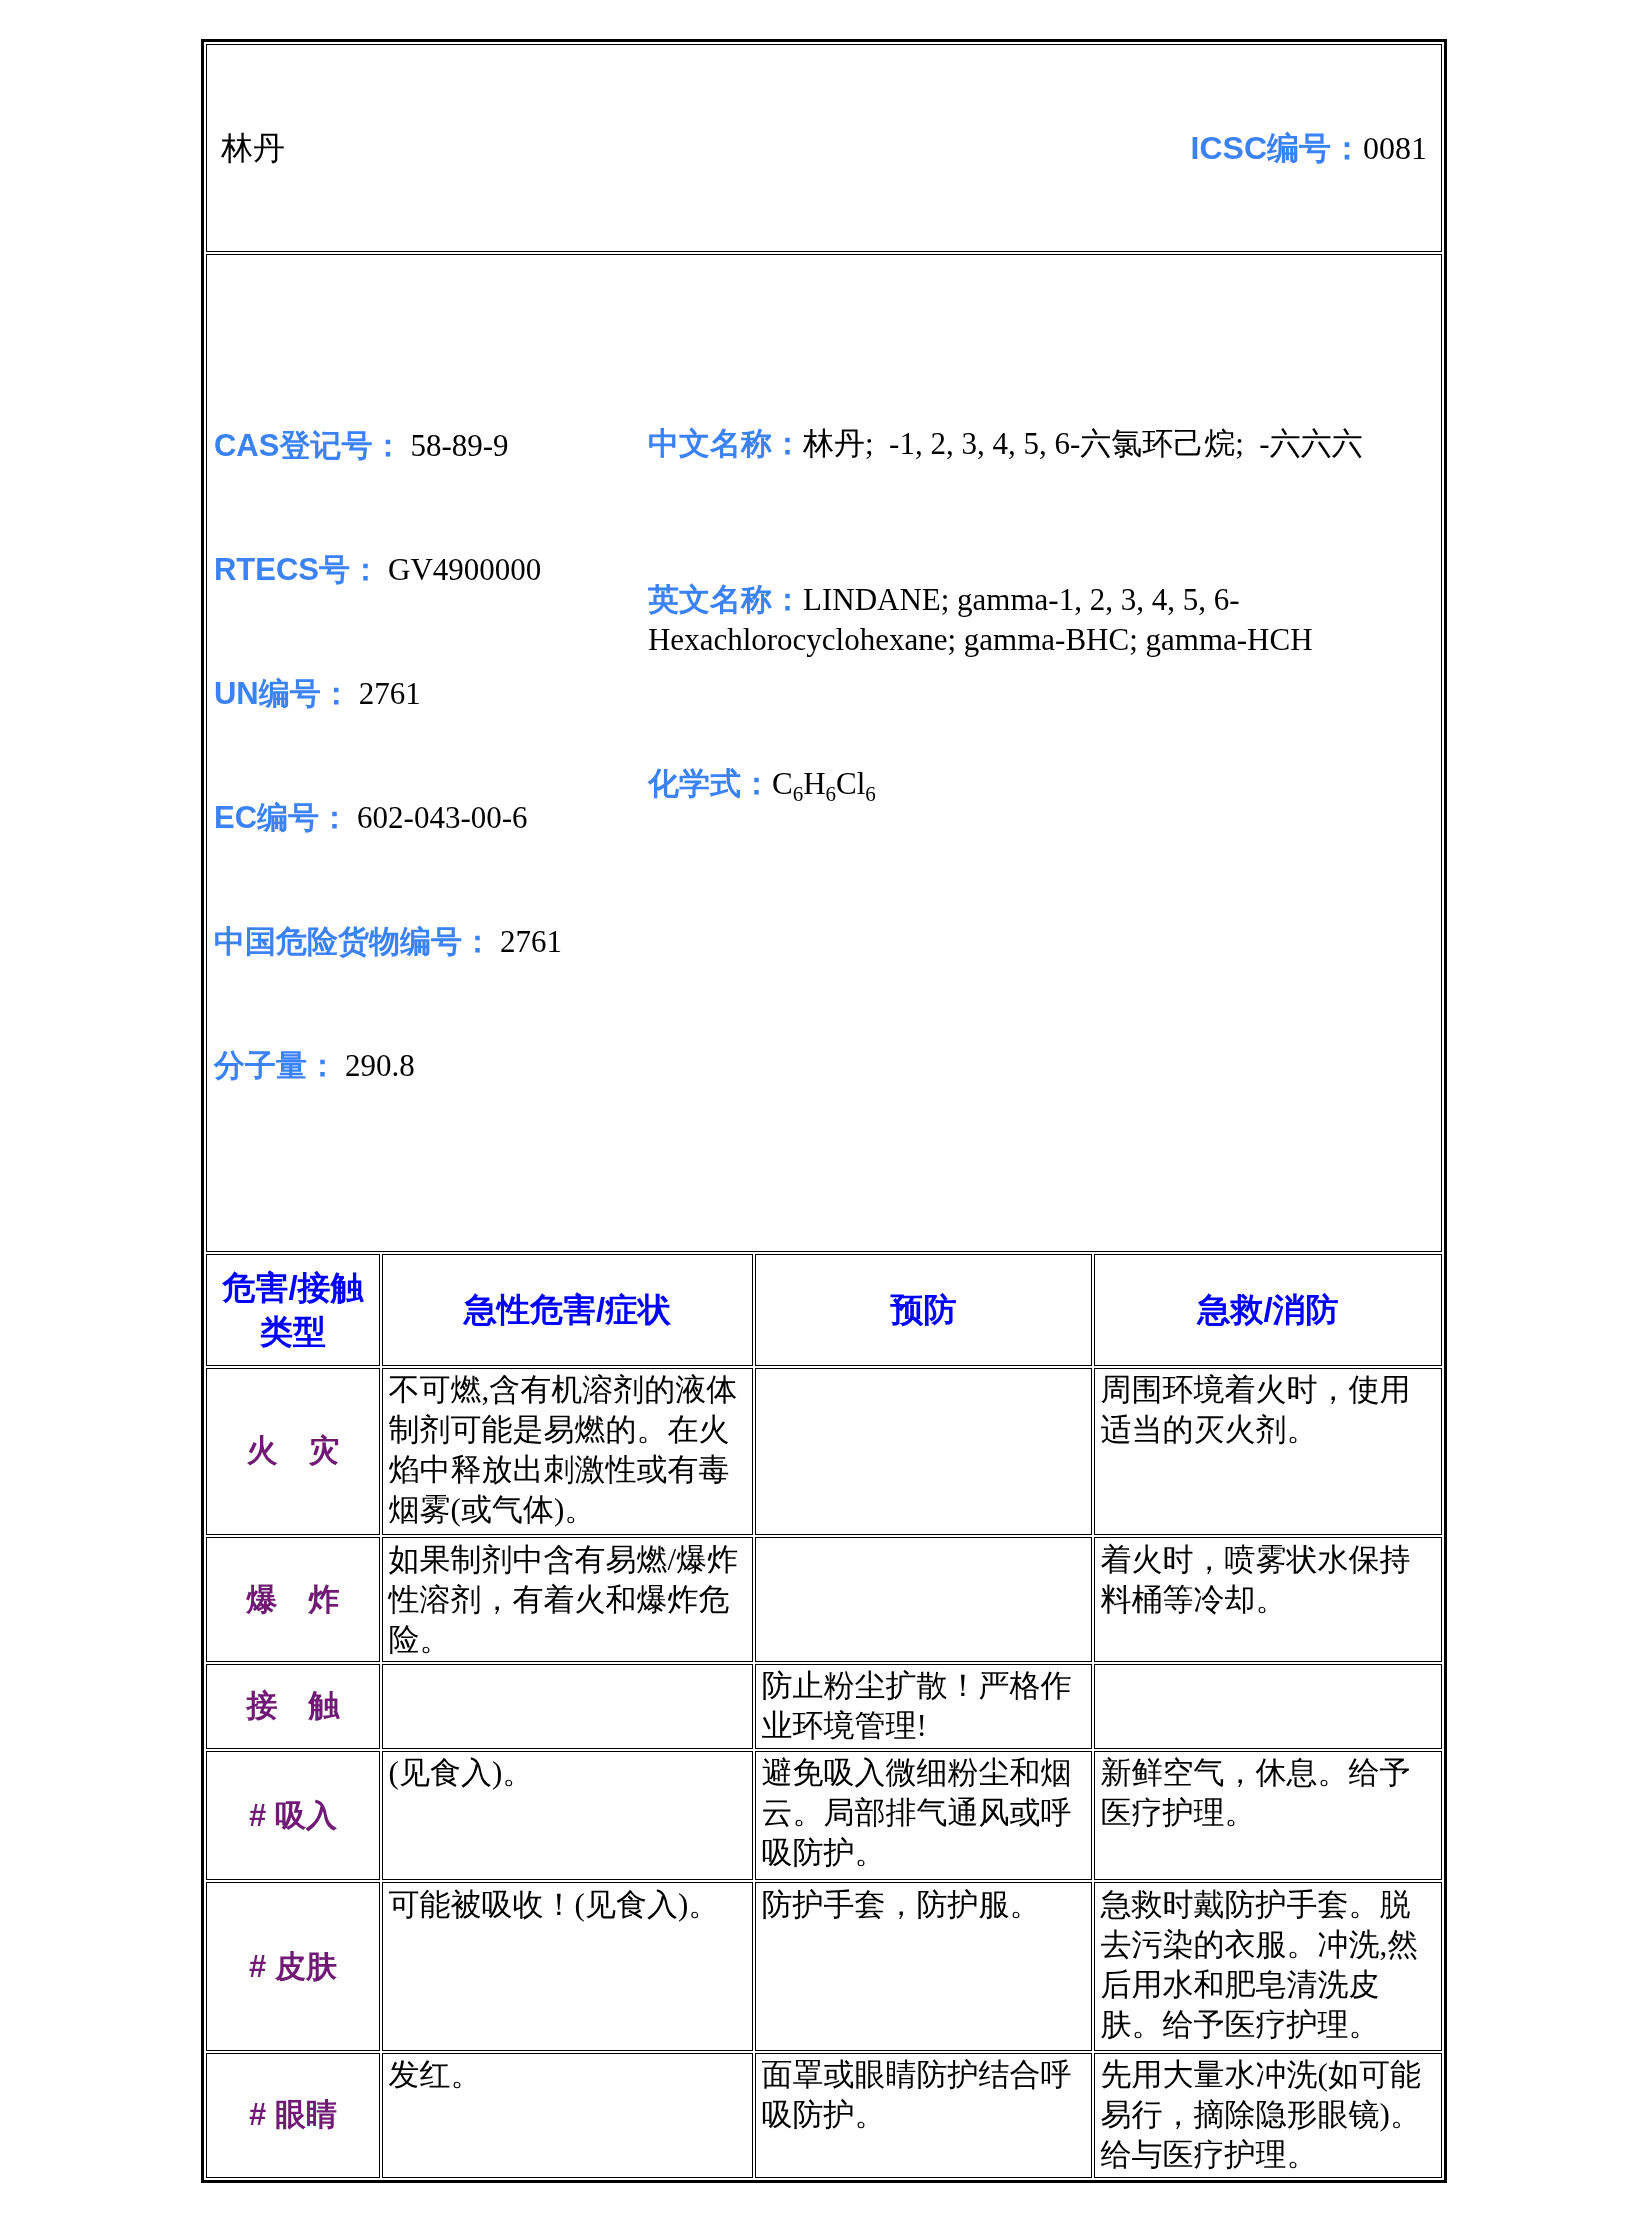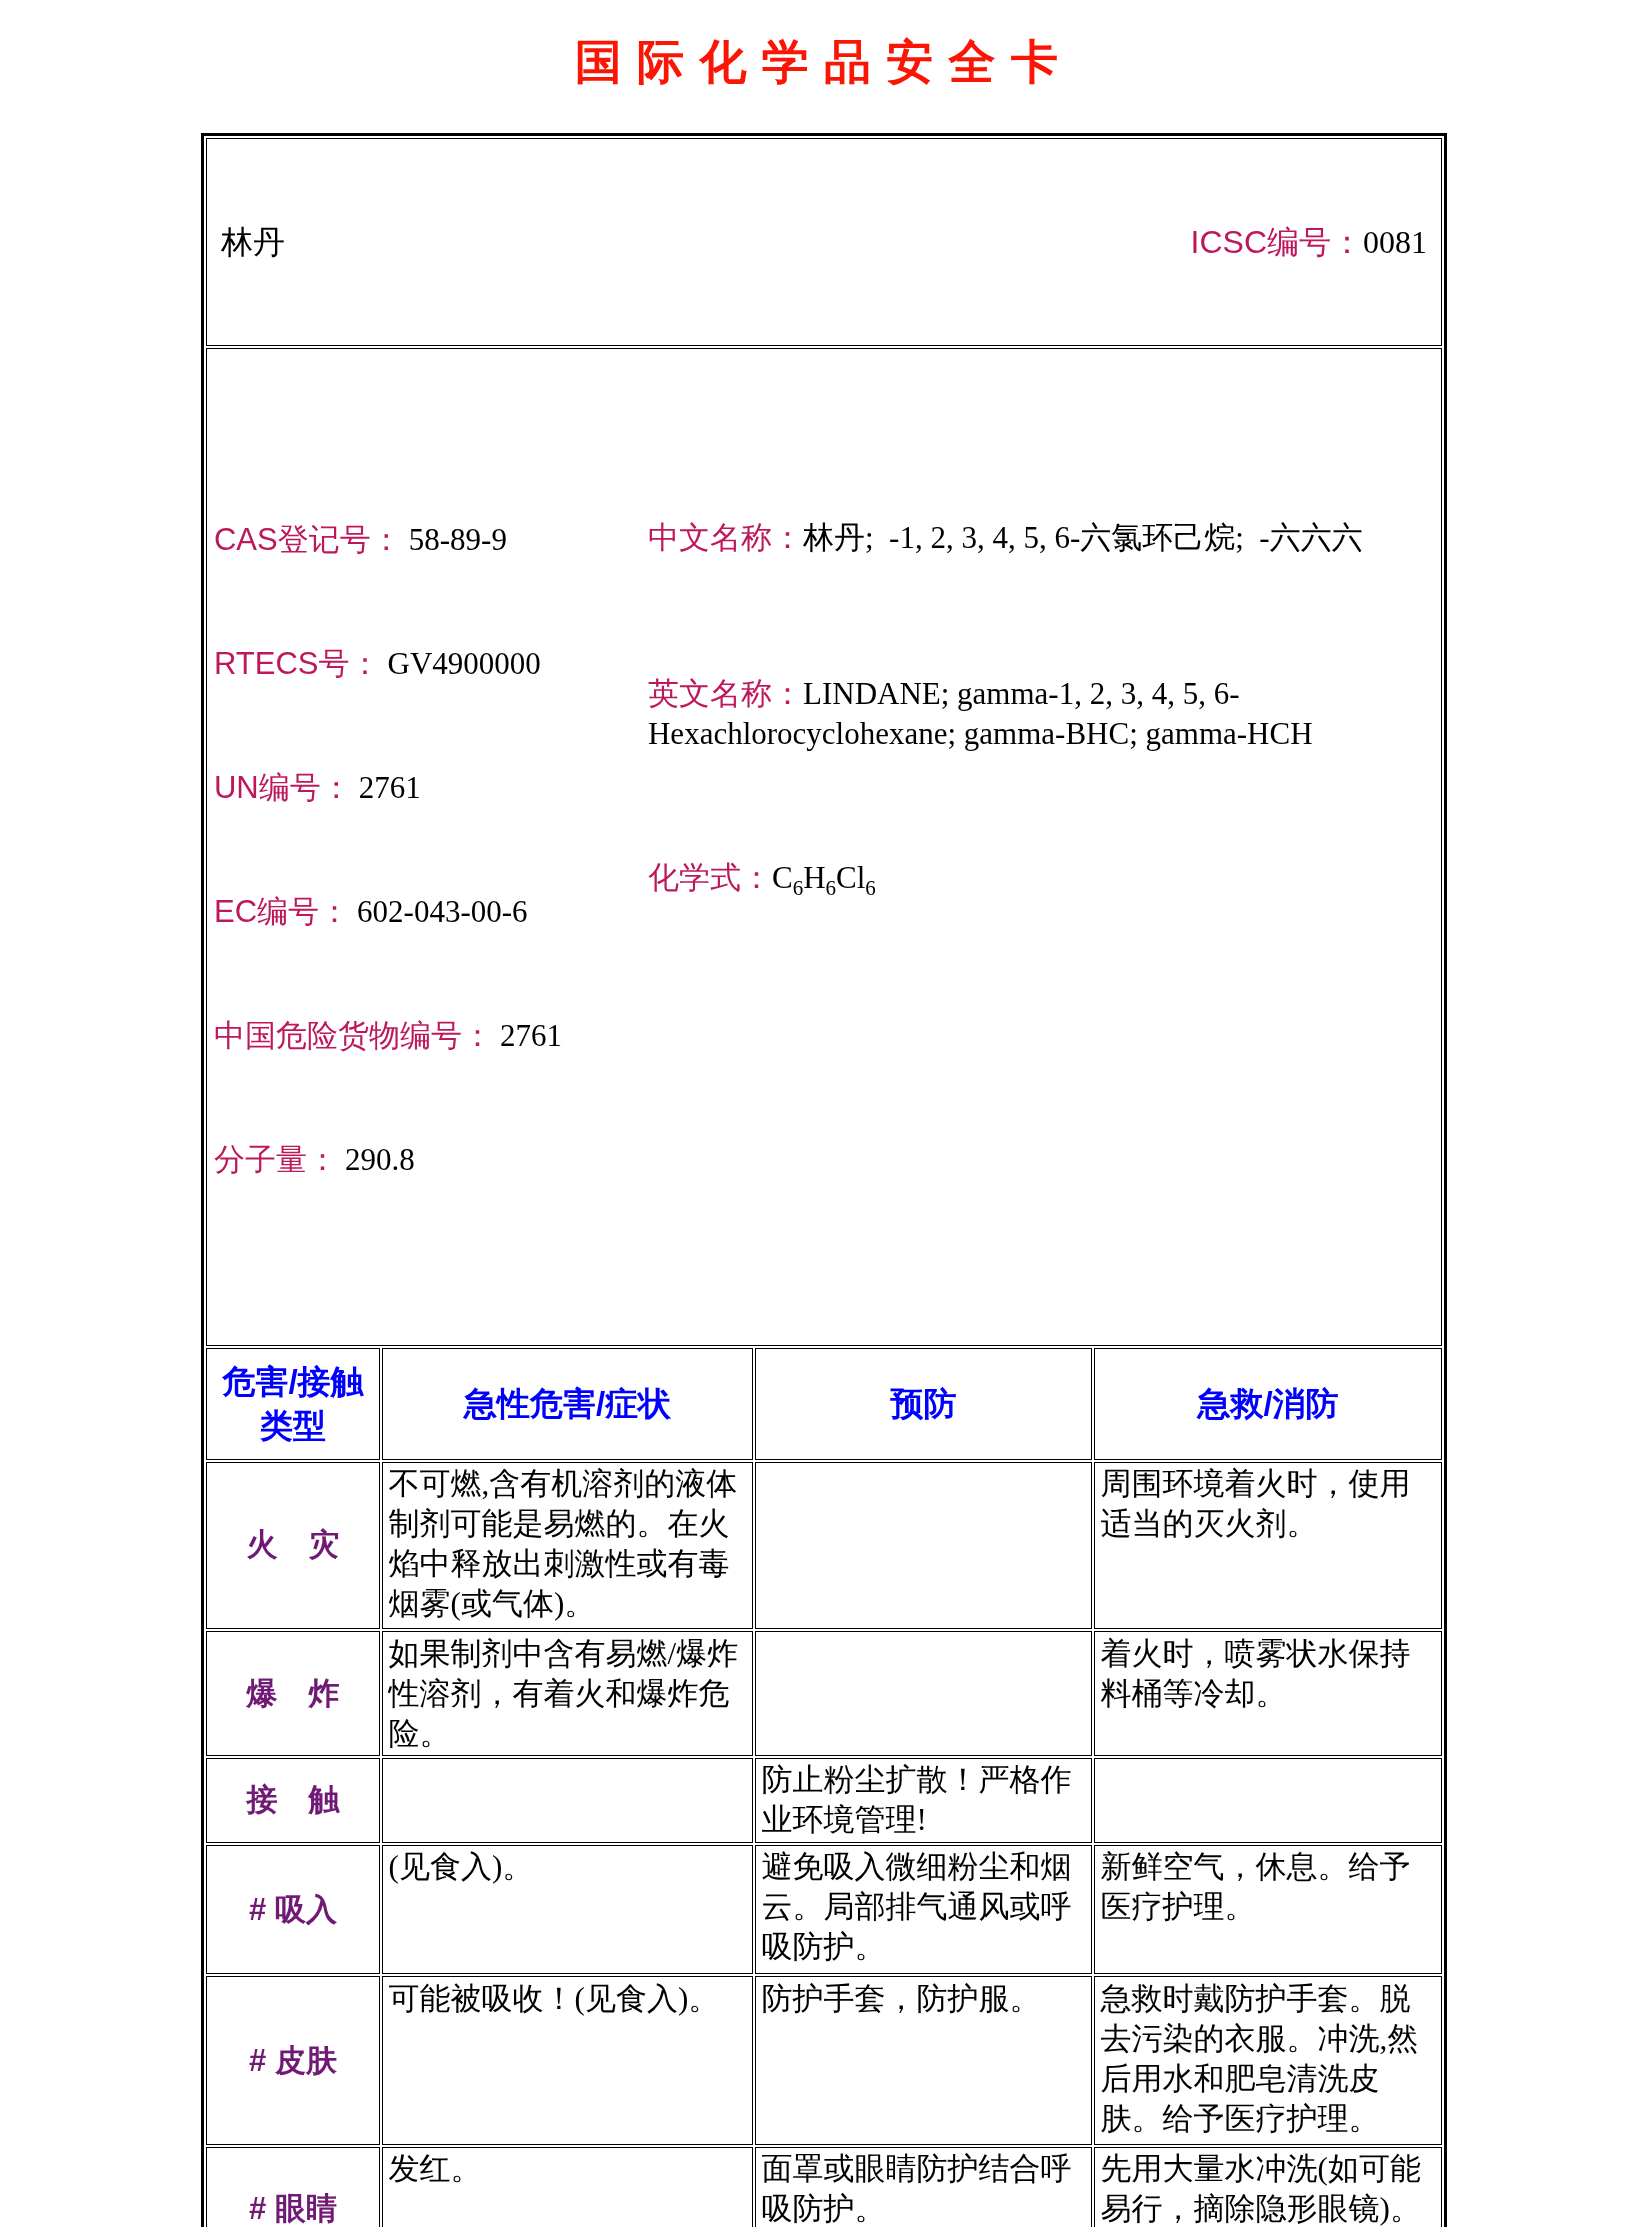--- a/index.html
+++ b/index.html
@@ -13,21 +13,21 @@
   table.card{
     width:1242px;margin:39px auto 0 auto;
     border:3.5px solid #000;border-collapse:separate;border-spacing:2.1px;
     table-layout:fixed;background:#fff;
   }
   td{
     border:1.4px solid #000;vertical-align:top;
     font-size:31px;line-height:40px;padding:2.8px 7px;
     white-space:pre-wrap;overflow:hidden;
   }
-  .blue{color:#be185d;font-family:"Liberation Sans",sans-serif;font-weight:normal;}
+  .blue{color:#3b82f6;font-family:"Liberation Sans",sans-serif;font-weight:bold;}
   
   tr.r-name td{height:61px;vertical-align:middle;font-size:32px;}
   .name-row{display:flex;justify-content:space-between;align-items:flex-start;padding:0 7px;}
   
   tr.r-ids td{height:272px;padding-top:9.7px;}
   .ids-flex{display:flex;}
   .ids-left{width:434px;flex:0 0 434px;}
   .id-line{line-height:44px;}
   .id-val{margin-left:7px;}
   .ids-right{flex:1;}
@@ -53,23 +53,20 @@
   tr.r-exp   td{height:72px;}
   tr.r-inh   td{height:122px;}
   tr.r-skin  td{height:161px;}
   tr.r-eye   td{height:106px;}
 </style>
 </head>
 <body>
 
 <div class="page">
 
-  <div class="title">
-    <span class="t" style="color:#FB1505;">国际化学品安全卡</span>
-  </div>
 
   <table class="card">
     <colgroup>
       <col style="width:174px">
         <col style="width:265px">
         <col style="width:104px">
       <col style="width:337px">
         <col style="width:25px">
         <col style="width:321px">
     </colgroup>

